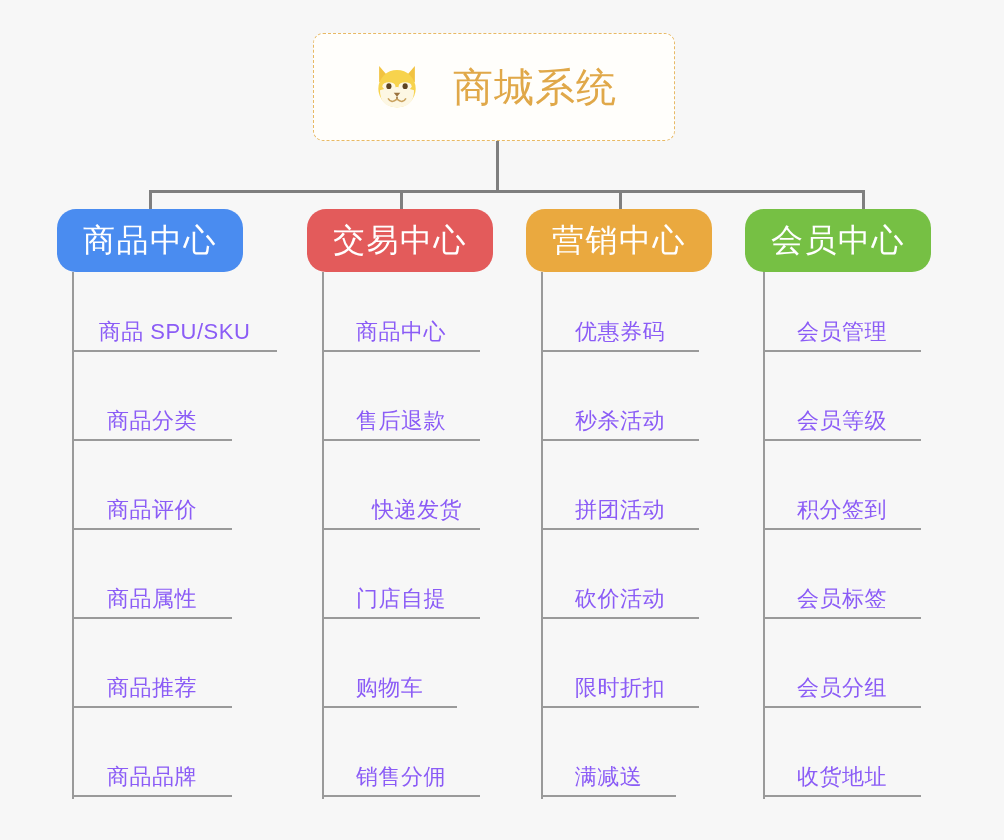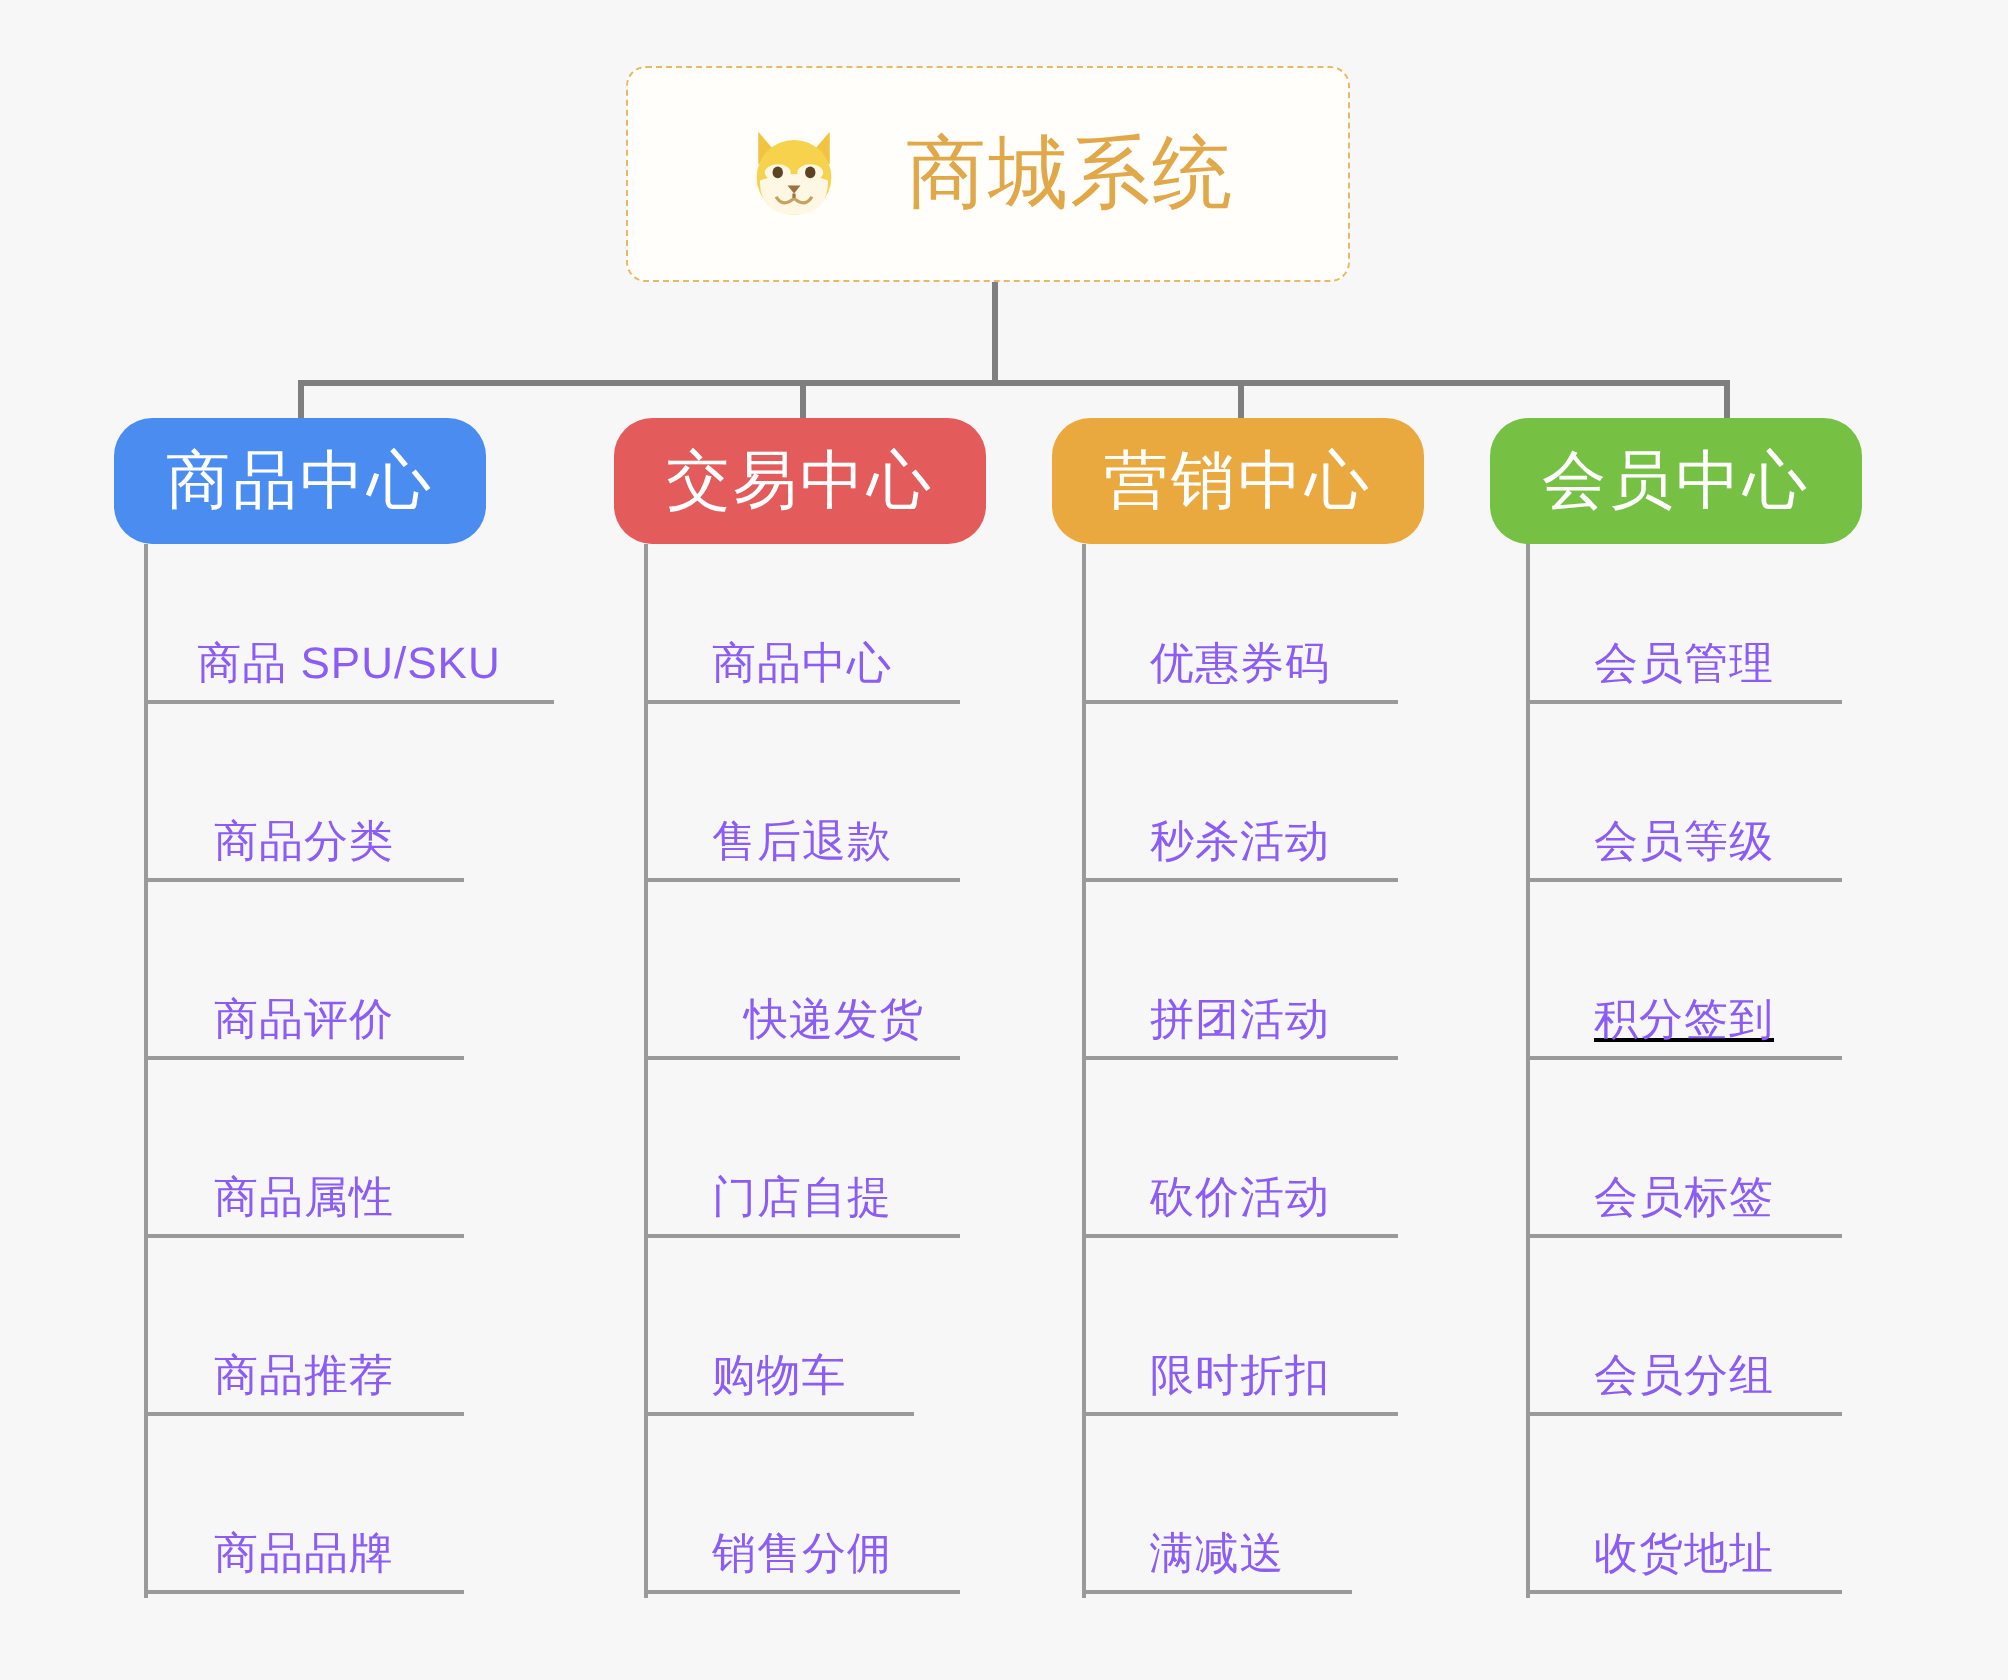--- a/index.html
+++ b/index.html
@@ -217,21 +217,21 @@
     <span>会员中心</span>
   </div>
   <div class="leaf-col" style="left:763px;">
     <div class="leaf-trunk" style="height:527px;"></div>
     <div class="leaf-item" style="top:-9px; width:158px;">
         <span class="leaf-label">会员管理</span>
       </div>
     <div class="leaf-item" style="top:80px; width:158px;">
         <span class="leaf-label">会员等级</span>
       </div>
-    <div class="leaf-item" style="top:169px; width:158px;text-decoration:underline;">
+    <div class="leaf-item" style="top:169px; width:158px;">
         <span class="leaf-label">积分签到</span>
       </div>
     <div class="leaf-item" style="top:258px; width:158px;">
         <span class="leaf-label">会员标签</span>
       </div>
     <div class="leaf-item" style="top:347px; width:158px;">
         <span class="leaf-label">会员分组</span>
       </div>
     <div class="leaf-item" style="top:436px; width:158px;">
         <span class="leaf-label">收货地址</span>

